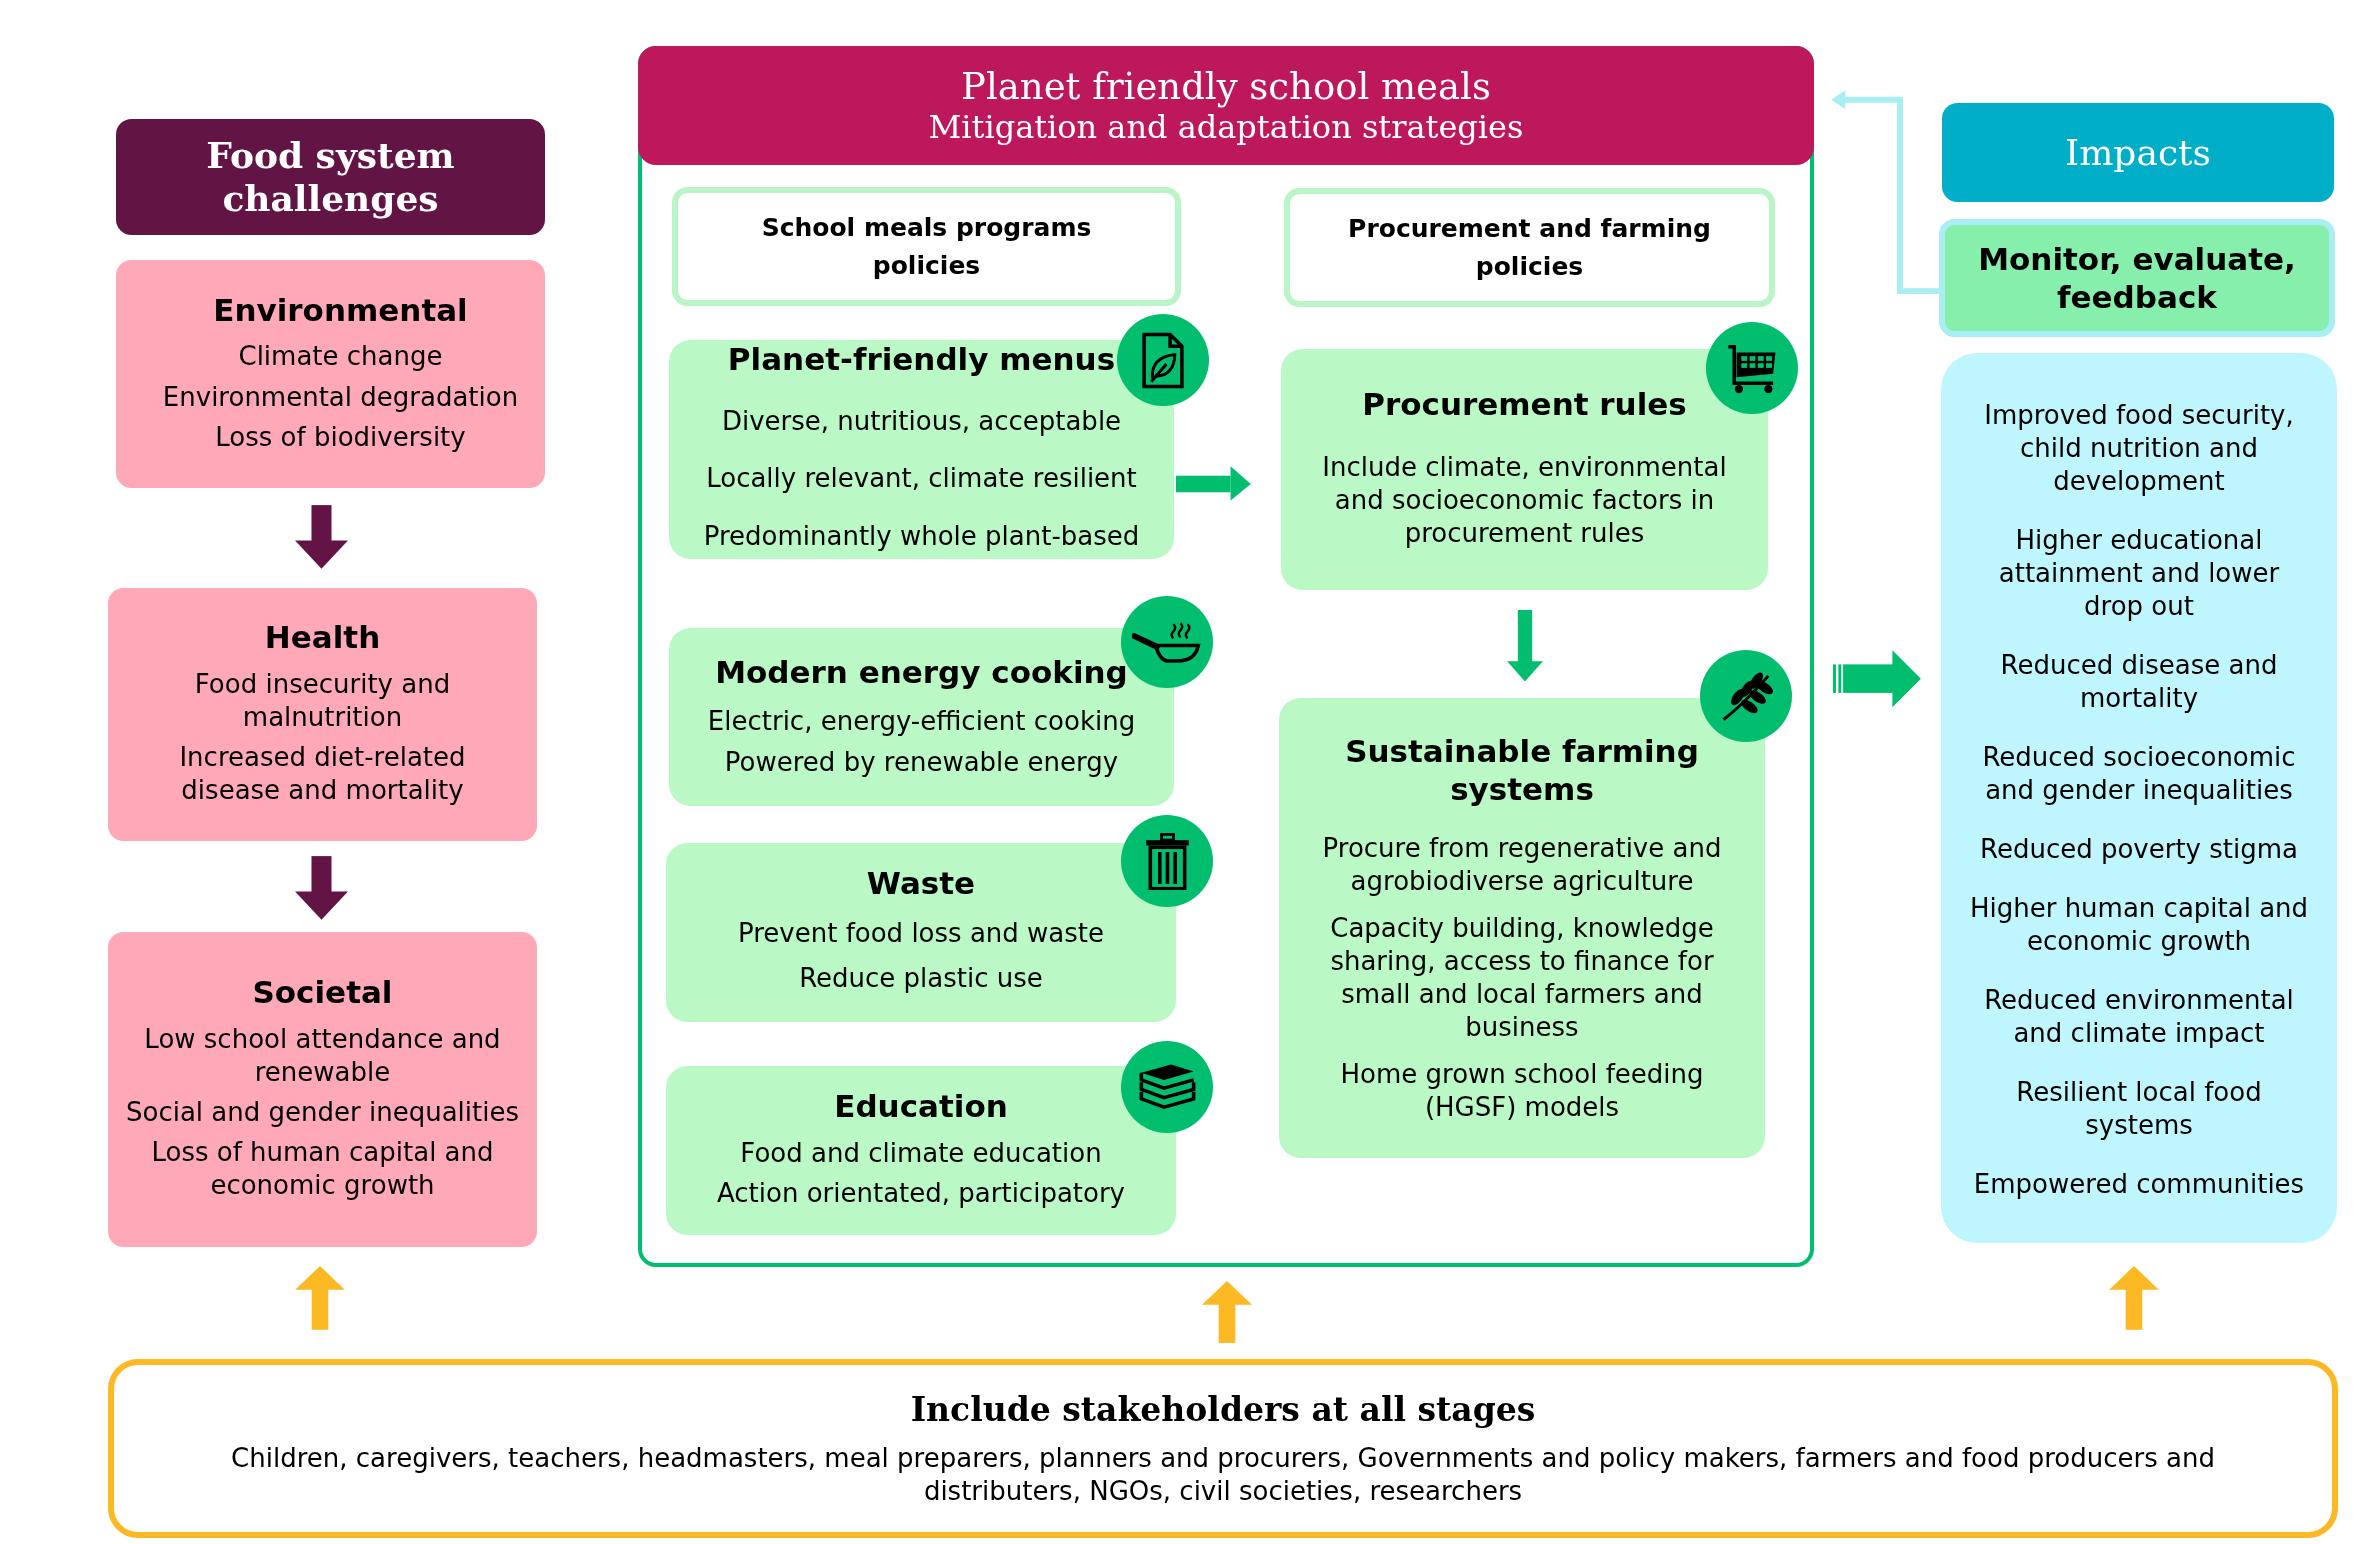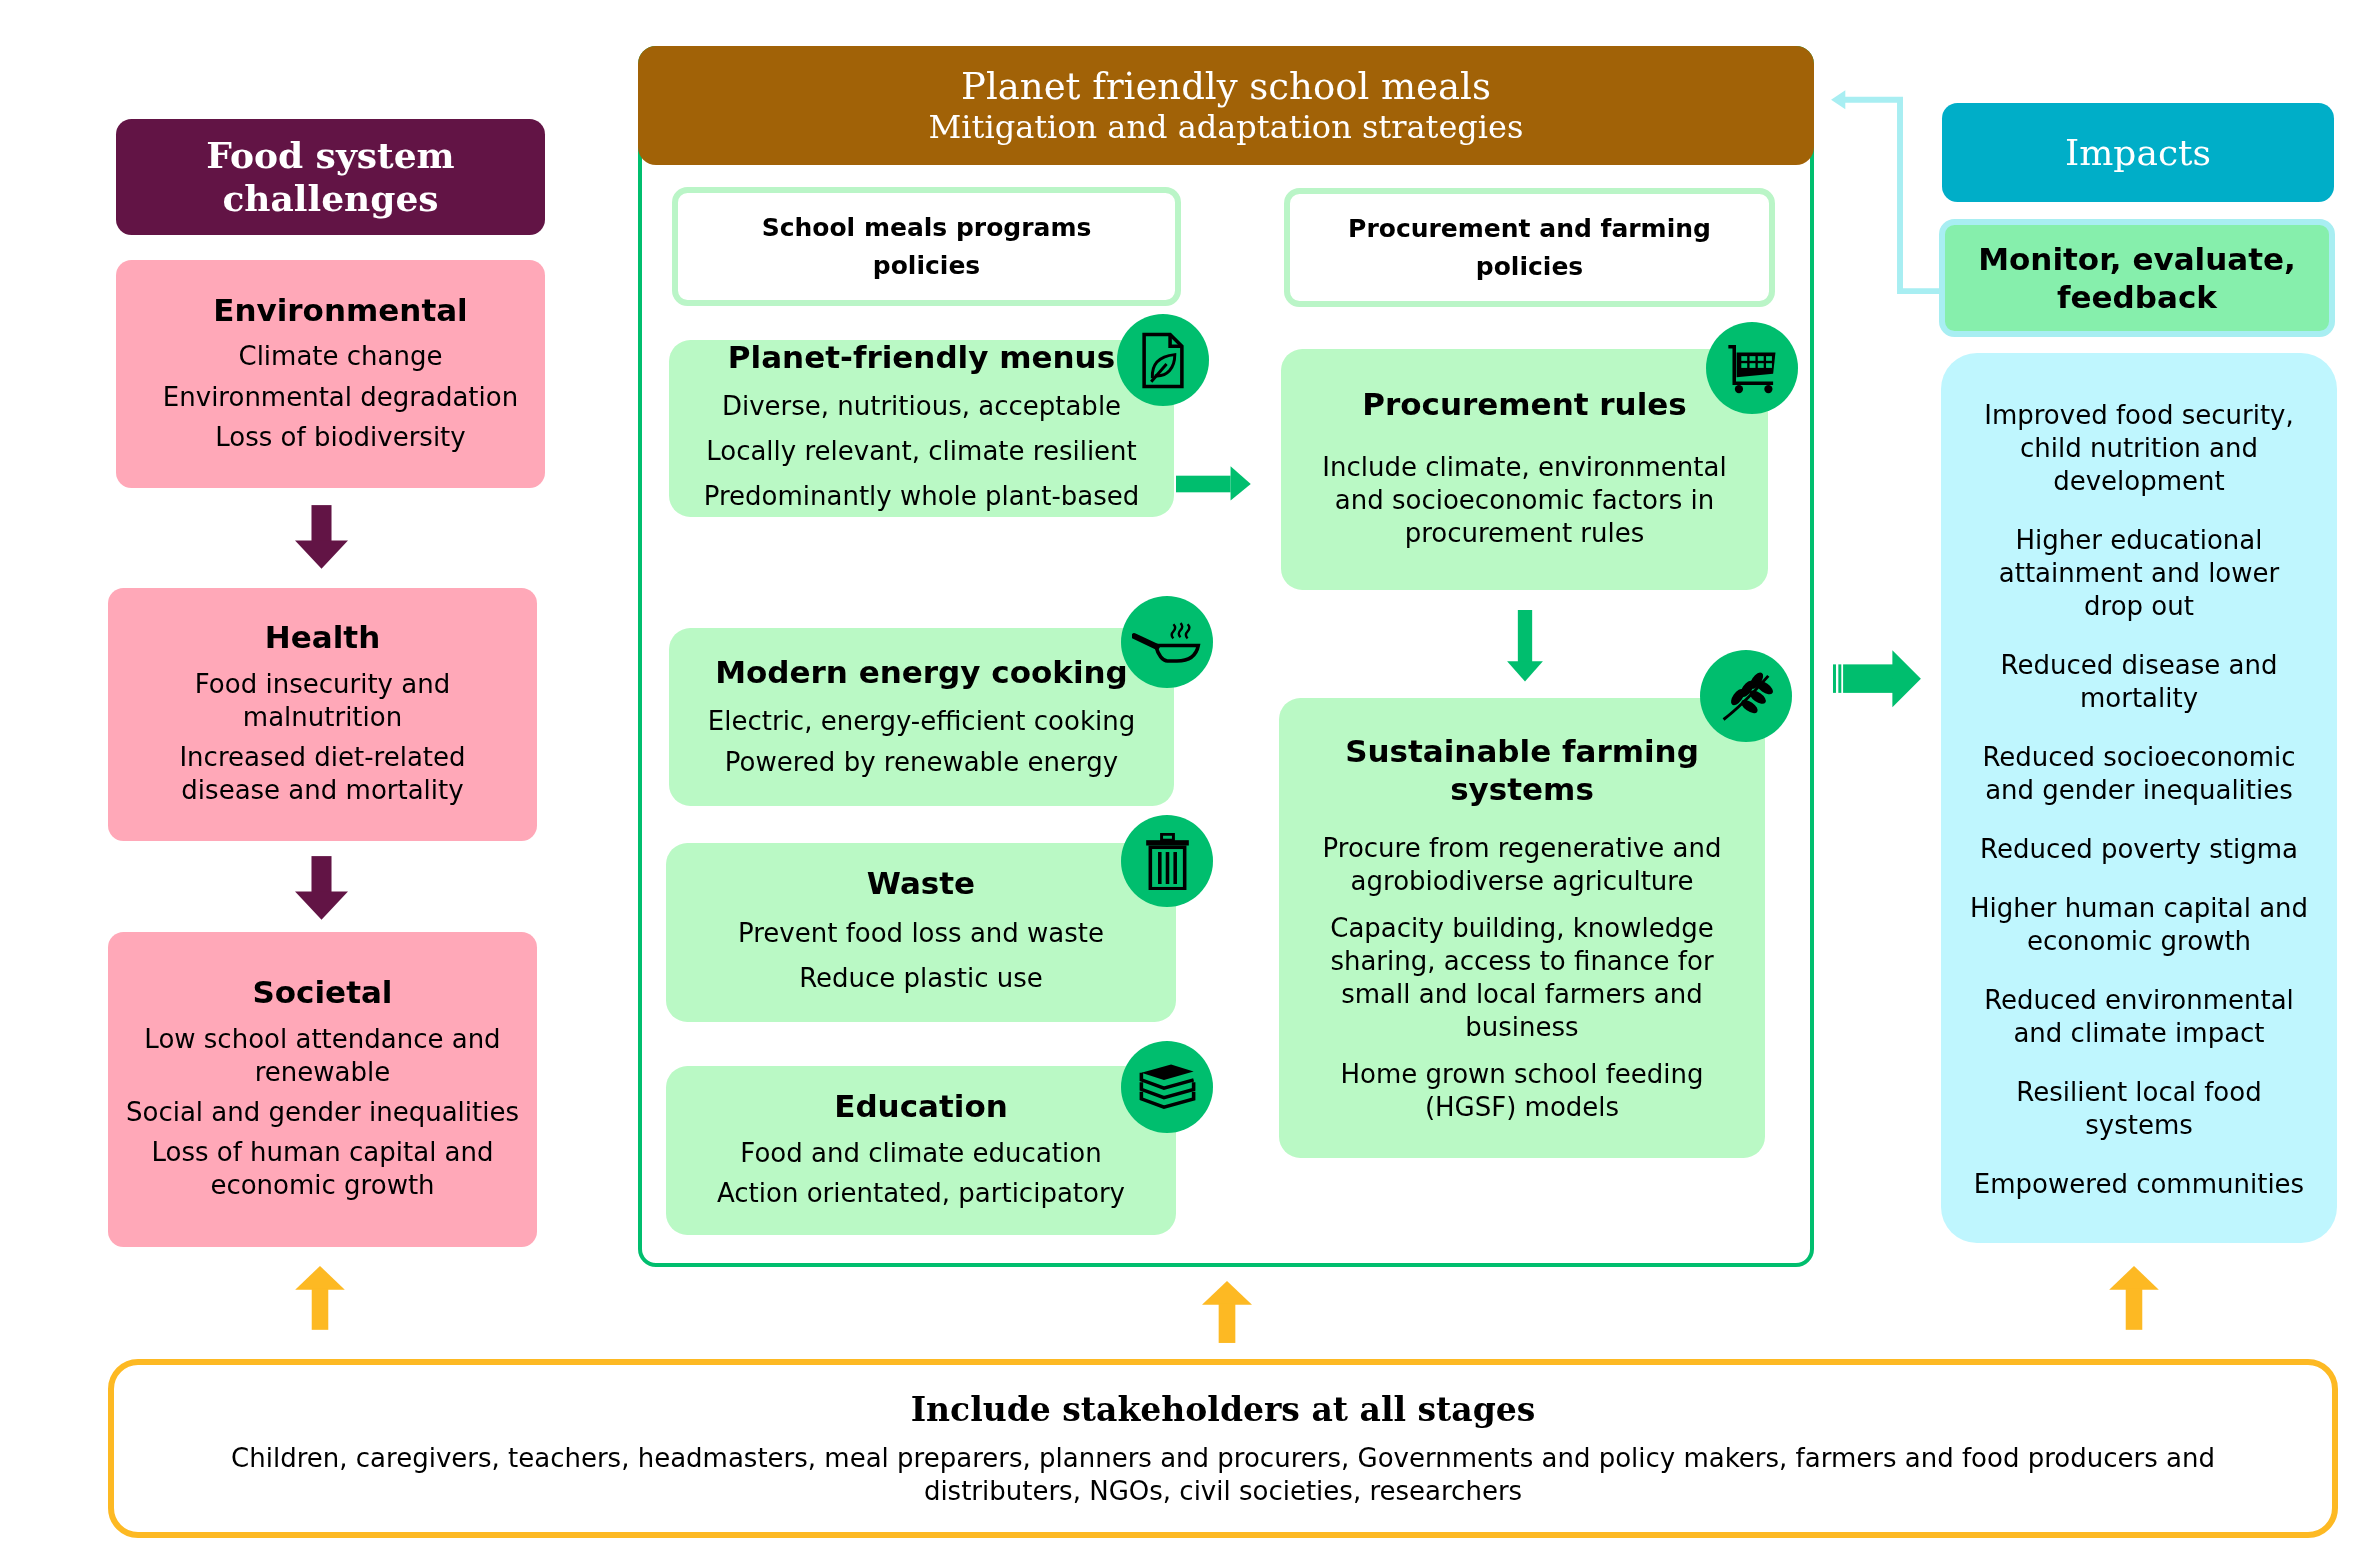--- a/index.html
+++ b/index.html
@@ -10,21 +10,21 @@
   .center { display:flex; flex-direction:column; align-items:center; justify-content:center; text-align:center; }
 
   
   .hdr-purple { background:#621445; color:#fff; border-radius:15.5px; font-size:36px; line-height:43px; font-weight:bold; }
   .pink { background:#ffa8b8; border-radius:15.5px; }
   .box-title { font-weight:bold; font-size:31px; line-height:38px; margin-bottom:8.3px; }
   .box-line { font-size:26px; line-height:33px; margin:3.6px 0; }
 
   
   .mid-frame { border:4.8px solid #00be6e; border-radius:18px; }
-  .mid-hdr { background:#a16207; color:#fff; border-radius:18px 18px 18px 18px; }
+  .mid-hdr { background:#be185d; color:#fff; border-radius:18px 18px 18px 18px; }
   .mid-hdr .t1 { font-size:37px; line-height:43px; }
   .mid-hdr .t2 { font-size:32px; line-height:39px; }
   .policy { background:#fff; border:6px solid #baf5c7; border-radius:15.5px; font-weight:bold; font-size:25px; line-height:38px; }
   .lg { background:#baf9c5; border-radius:21.4px; }
   .icon-circle { background:#00be6e; border-radius:50%; display:flex; align-items:center; justify-content:center; }
 
   
   .hdr-teal { background:#00aec8; color:#fff; border-radius:15.5px; font-size:36px; }
   .monitor { background:#86efac; border:6px solid #a8eef2; border-radius:15.5px; font-weight:bold; font-size:31px; line-height:38px; }
   .impacts { background:#bff6fe; border-radius:36px; }
@@ -80,21 +80,21 @@
 </div>
 
 <div class="abs policy center" style="left:672px; top:187px; width:509px; height:119px;">
   <span style="max-width:369px;">School meals programs policies</span>
 </div>
 
 <div class="abs policy center" style="left:1284px; top:188px; width:491px; height:119px;">
   <span style="max-width:440px;">Procurement and farming policies</span>
 </div>
 
-<div class="abs lg center" style="left:669px; top:340px; width:505px; height:177px;">
+<div class="abs lg center" style="left:669px; top:340px; width:505px; height:219px;justify-content:space-between;">
   <div class="box-title">Planet-friendly menus</div>
   <div class="box-line" style="margin:6px 0;">Diverse, nutritious, acceptable</div>
   <div class="box-line" style="margin:6px 0;">Locally relevant, climate resilient</div>
   <div class="box-line" style="margin:6px 0;">Predominantly whole plant-based</div>
 </div>
 <div class="abs icon-circle" style="left:1117px; top:314px; width:92px; height:92px;">
   <svg width="48" height="59" viewBox="0 0 80 100">
     <path d="M8 6 H52 L72 26 V94 H8 Z" fill="none" stroke="#000" stroke-width="6"></path>
     <path d="M52 6 V26 H72" fill="none" stroke="#000" stroke-width="6"></path>
     <path d="M22 80 C20 50 40 42 60 40 C60 62 48 78 26 76" fill="none" stroke="#000" stroke-width="5"></path>

